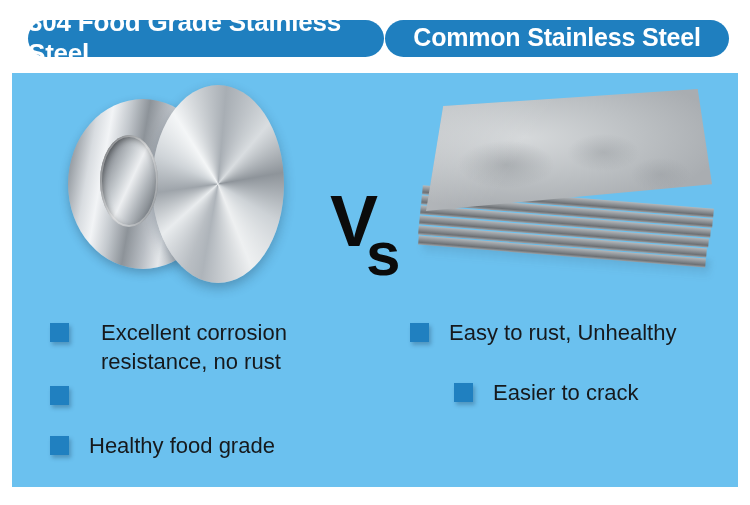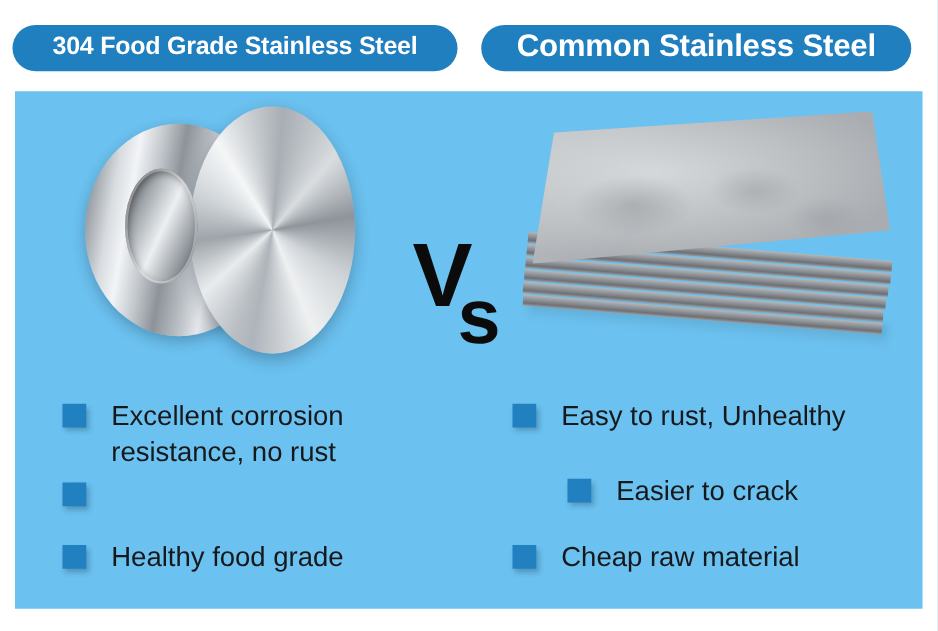--- a/index.html
+++ b/index.html
@@ -31,23 +31,23 @@
     background: #1f7fbf;
     color: #ffffff;
     font-weight: bold;
     display: flex;
     align-items: center;
     justify-content: center;
     letter-spacing: -0.2px;
     box-sizing: border-box;
   }
   .pill-left {
-    left: 10px;
+    left: 28px;
     width: 356px;
-    font-size: 20px;
+    font-size: 26px;
     padding-bottom: 2px;
   }
   .pill-right {
     left: 385px;
     width: 344px;
     font-size: 25px;
     padding-bottom: 2px;
   }
 
   
@@ -242,21 +242,21 @@
   .feature-text {
     margin-left: 20px;
     font-size: 22px;
     line-height: 29px;
     color: #16191c;
     font-family: "Liberation Sans", sans-serif;
     white-space: pre-line;
   }
 
   
-  .col-left  .f0 { left: 20px; top: 13px;  width: 330px; }
+  .col-left  .f0 { left: 20px; top: 13px;  width: 330px; gap: 12px; }
   .col-left  .f1 { left: 20px; top: 76px;  width: 340px; }
   .col-left  .f2 { left: 20px; top: 126px; width: 330px; }
   
   .col-right .f0 { left: 20px; top: 13px;  width: 330px; }
   .col-right .f1 { left: 20px; top: 73px;  width: 330px; margin-left: 44px; }
   .col-right .f2 { left: 20px; top: 126px; width: 330px; }
 </style>
 </head>
 <body>
 
@@ -317,21 +317,17 @@
 
     <div class="col col-right">
       <div class="feature f0">
         <span class="bullet"></span>
         <span class="feature-text">Easy to rust, Unhealthy</span>
       </div>
       <div class="feature f1">
         <span class="bullet"></span>
         <span class="feature-text">Easier to crack</span>
       </div>
-      <div class="feature f2">
-        <span class="bullet"></span>
-        <span class="feature-text">Cheap raw material</span>
-      </div>
     </div>
 
   </div>
 
 </div>
 
 </body></html>

